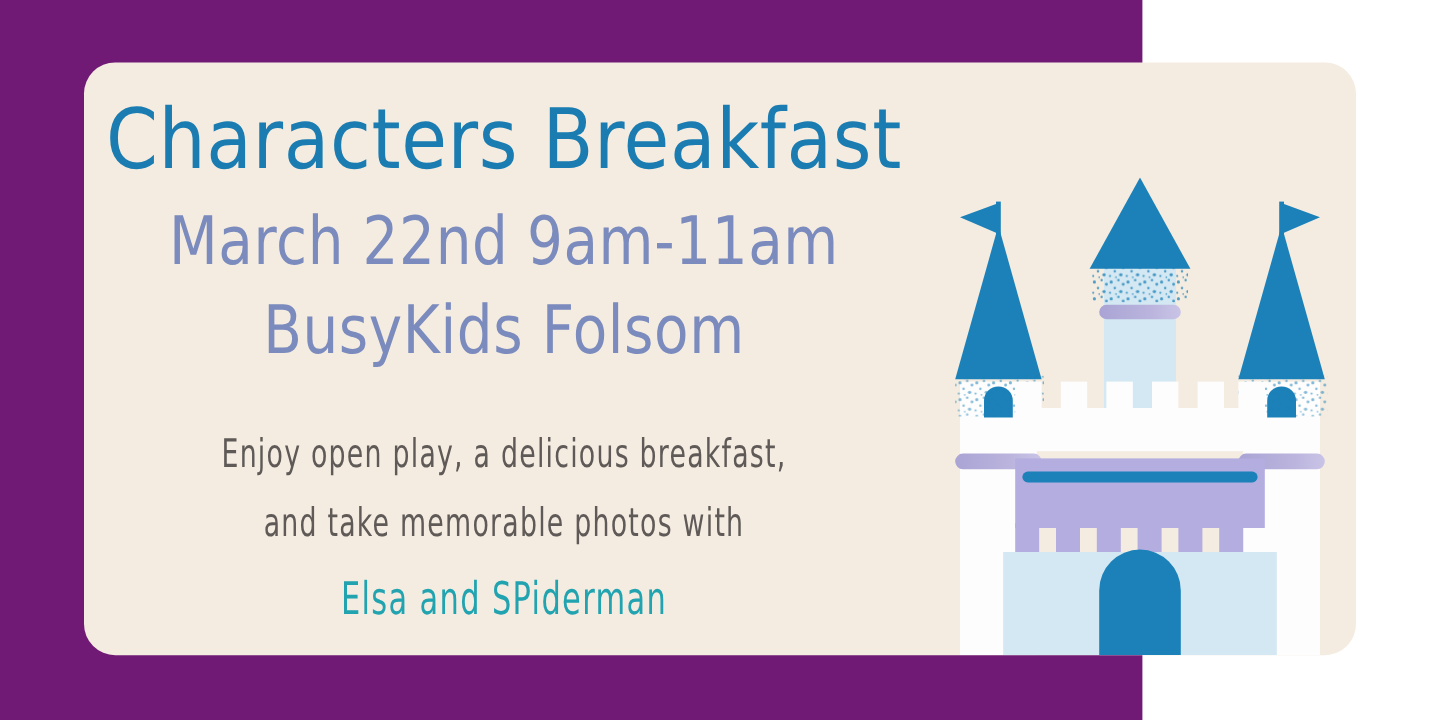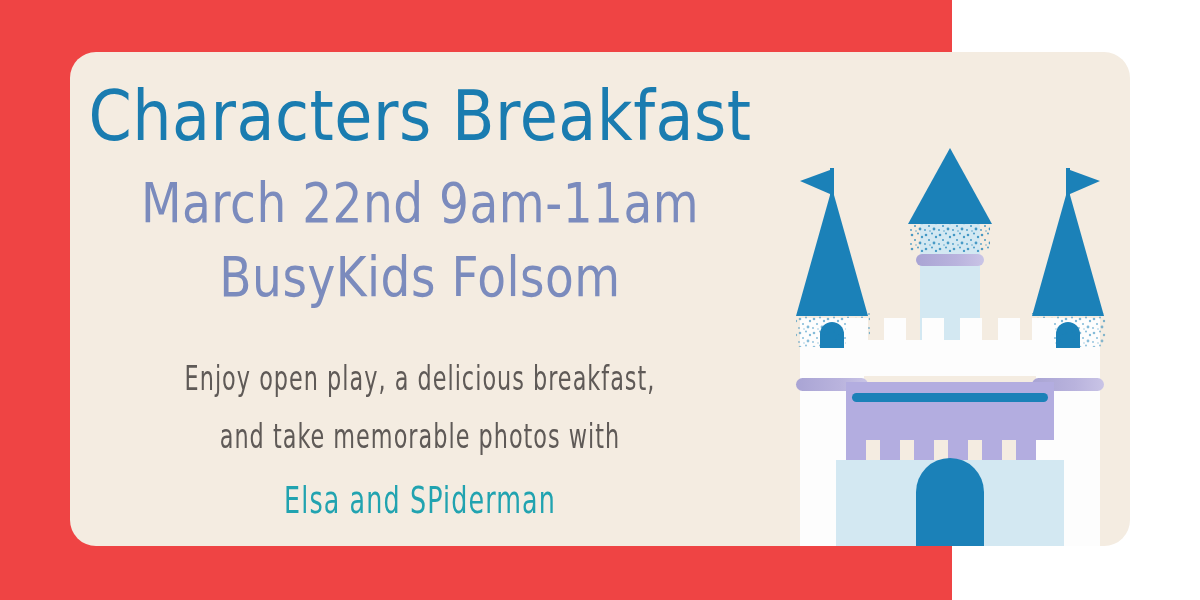--- a/index.html
+++ b/index.html
@@ -10,21 +10,21 @@
     width: 1200px;
     height: 600px;
     overflow: hidden;
     font-family: "DejaVu Sans", sans-serif;
   }
 
   #poster {
     position: relative;
     width: 952px;
     height: 600px;
-    background: #ef4444;
+    background: #701a75;
   }
 
   #card {
     position: absolute;
     left: 70px;
     top: 52px;
     width: 1060px;
     height: 494px;
     background: #f4ece1;
     border-radius: 26px;

